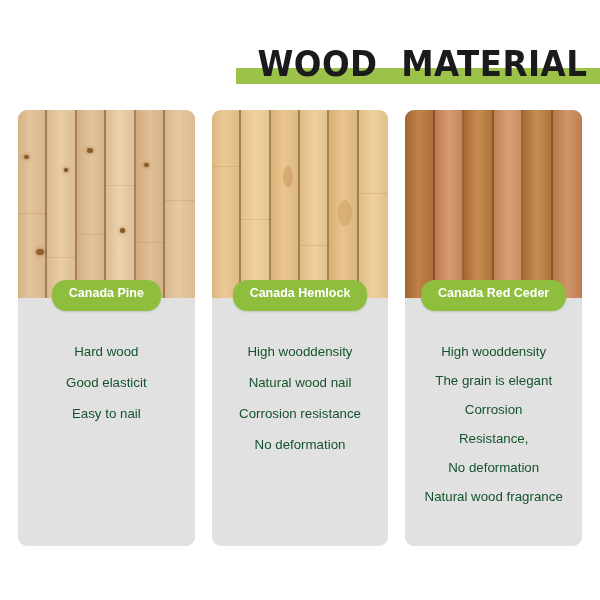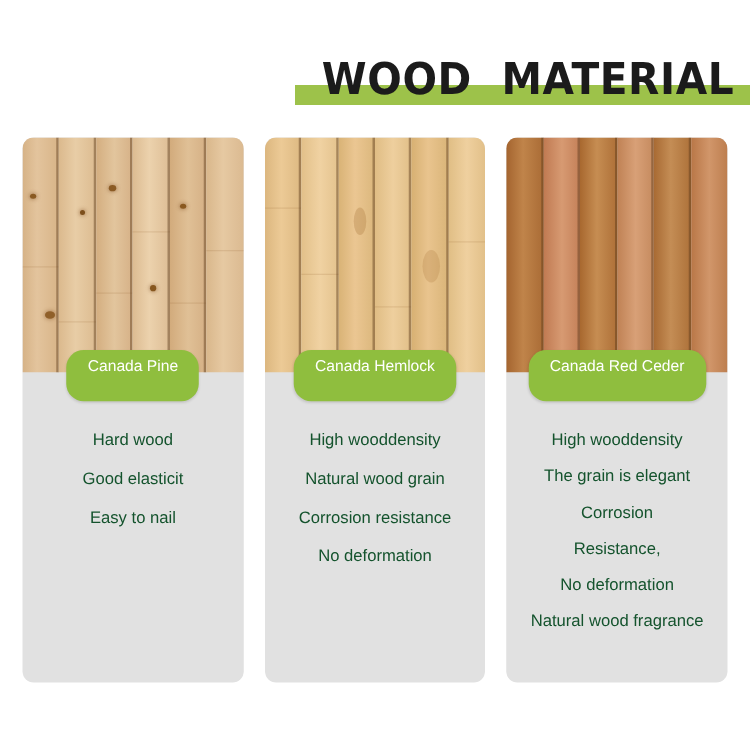--- a/index.html
+++ b/index.html
@@ -91,22 +91,22 @@
   .cedar .plank:nth-child(6){background:linear-gradient(90deg,#b97747,#d1966a 50%,#bd7e4f);}
 
   
   .badge-row {
     position: absolute; left: 0; right: 0; top: 170px;
     display: flex; justify-content: center; z-index: 5;
   }
   .badge {
     background: #8fbe3e;
     color: #ffffff;
-    font-size: 12.5px; font-weight: 400;
-    padding: 5px 17px 20px;
+    font-size: 12.5px; font-weight: 700;
+    padding: 5px 17px 10px;
     border-radius: 14px;
     white-space: nowrap;
     line-height: 16px;
     box-shadow: 0 1px 2px rgba(0,0,0,0.12);
   }
 
   
   .features {
     padding: 46px 8px 0;
     text-align: center;
@@ -194,21 +194,21 @@
           <div class="plank">
             <div class="grain" style="top:44%;height:1px;"></div>
           </div>
         </div>
       </div>
       <div class="badge-row">
         <span class="badge">Canada Hemlock</span>
       </div>
       <div class="features">
         <div class="feature">High wooddensity</div>
-        <div class="feature">Natural wood grain</div>
+        <div class="feature">Natural wood nail</div>
         <div class="feature">Corrosion resistance</div>
         <div class="feature">No deformation</div>
       </div>
     </div>
 
     <div class="card card-3">
       <div class="photo cedar">
         <div class="planks">
           <div class="plank"></div>
           <div class="plank"></div>

